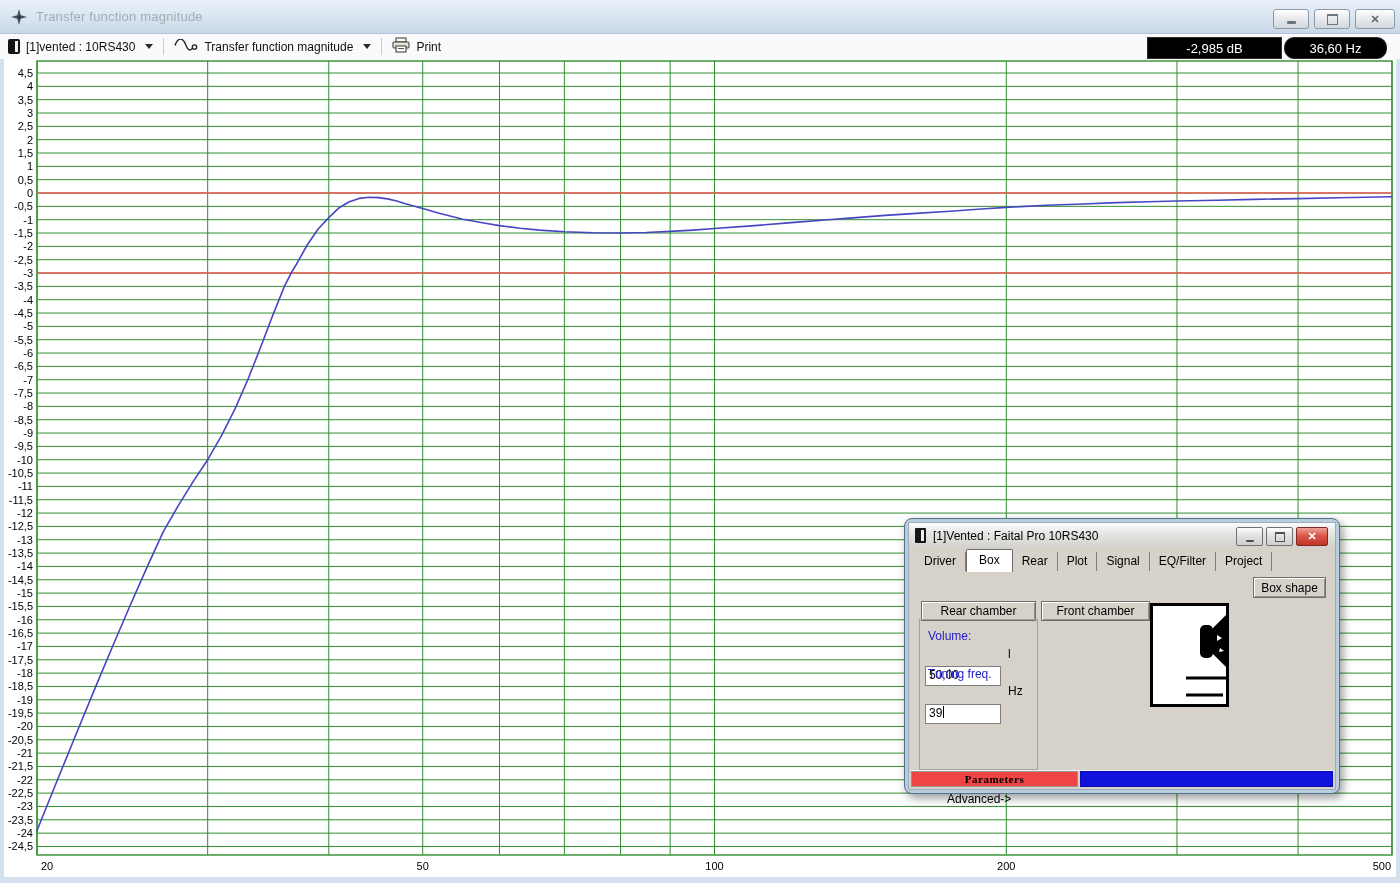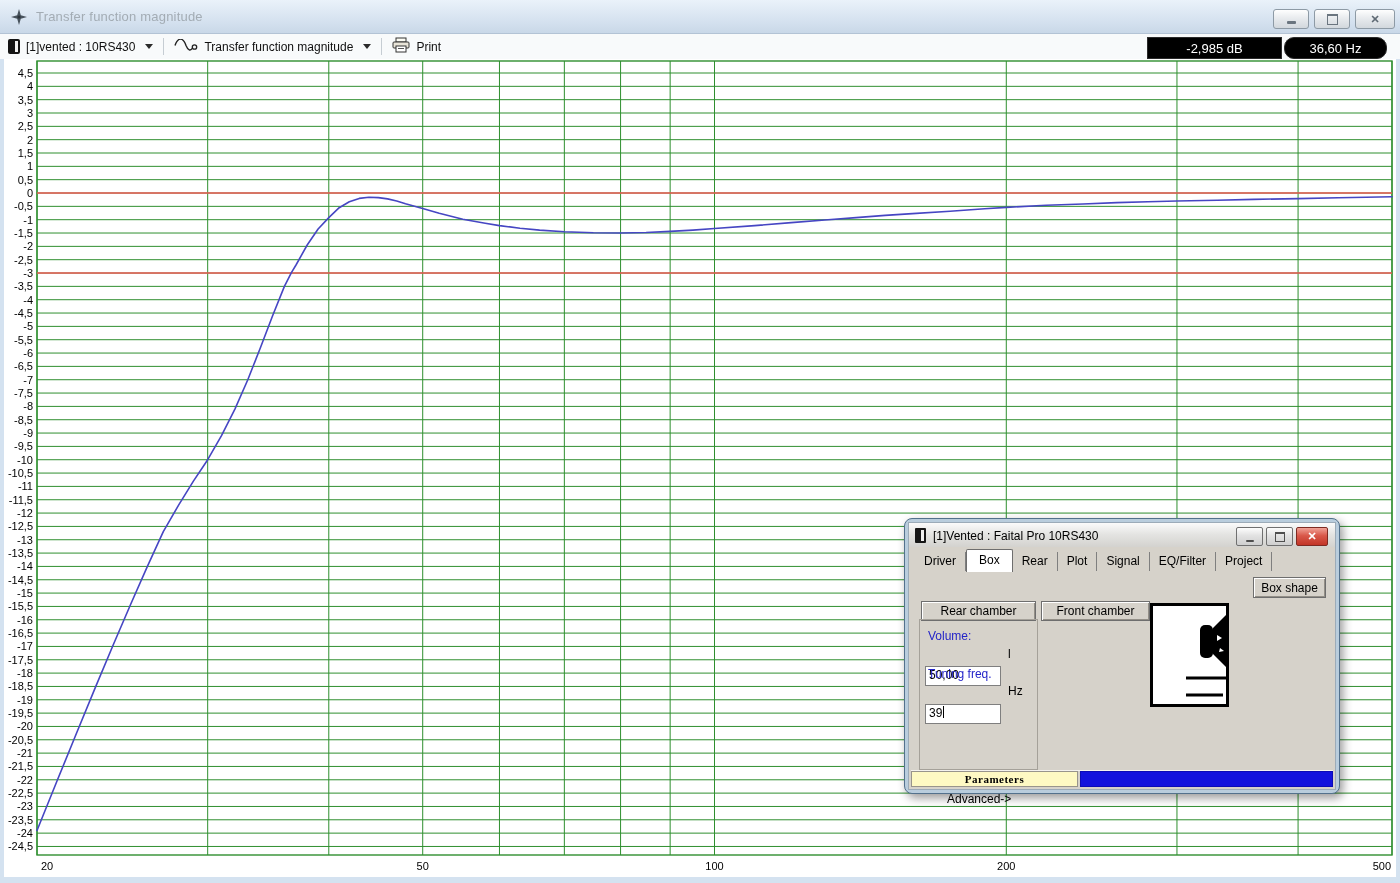--- a/index.html
+++ b/index.html
@@ -79,21 +79,21 @@
     font-size:12px;padding:1px 3px;display:flex;align-items:flex-start;margin-top:24px;}
   .inp-volume{left:5px;top:22px;}
   .lbl-tuning{position:absolute;left:8px;top:47px;}
   .inp-tuning{left:5px;top:60px;}
   .caret{display:inline-block;width:1px;height:12px;background:#000;margin-left:1px;}
   .unit-l{position:absolute;left:88px;top:27px;}
   .unit-hz{position:absolute;left:88px;top:64px;}
   .advanced{position:absolute;left:27px;top:172px;font-size:12px;}
   .boxdiagram{position:absolute;left:240px;top:55px;}
   .bottombar{position:absolute;left:2px;right:2px;bottom:2px;height:16px;display:flex;border-top:1px solid #f4f2ee;}
-  .param-sect{width:165px;background:#fef9c3;border:1px solid #98948c;display:flex;align-items:center;justify-content:center;
+  .param-sect{width:165px;background:#ef4444;border:1px solid #98948c;display:flex;align-items:center;justify-content:center;
     font-family:"Liberation Serif",serif;font-weight:bold;font-size:11px;letter-spacing:.5px;}
   .blue-sect{flex:1;margin-left:2px;background:#1212dd;border:1px solid #0b0bb5;}
 </style>
 </head>
 <body>
 
 <div id="root">
 
   <div class="plot-panel"></div>
 

